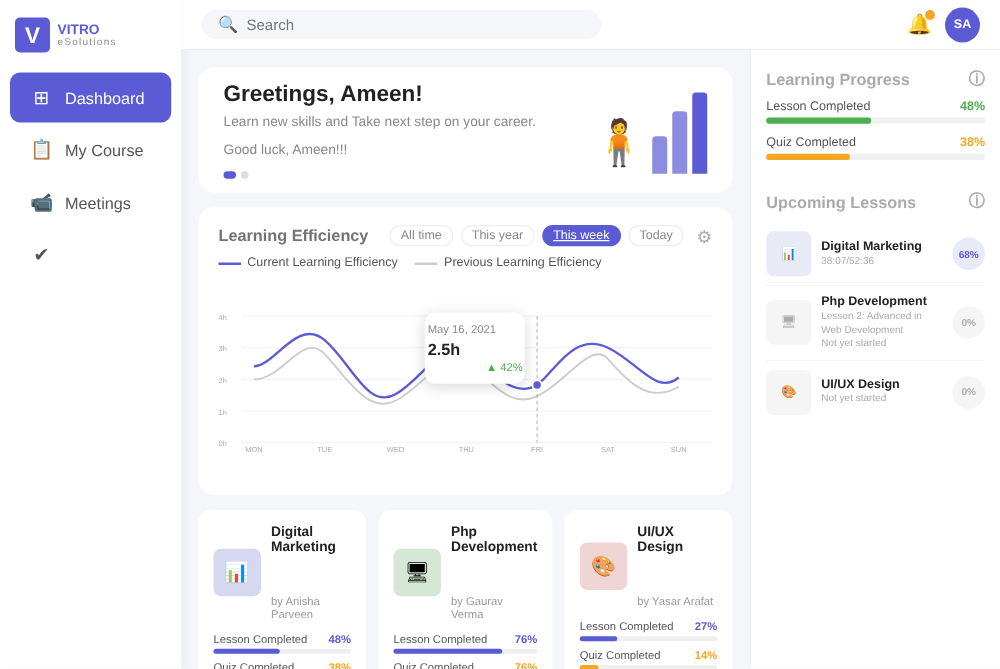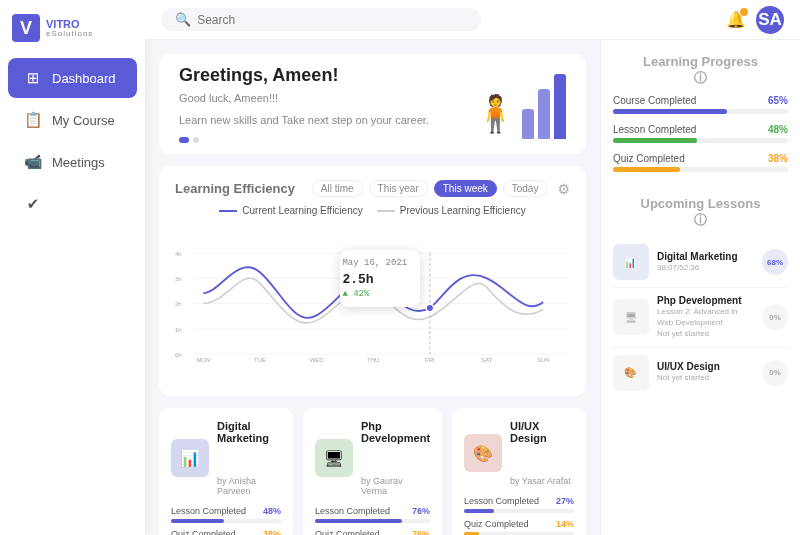--- a/index.html
+++ b/index.html
@@ -73,21 +73,21 @@
       flex: 1; max-width: 320px;
     }
     #search-box input {
       border: none; background: transparent; font-size: 12px; color: #555; outline: none; width: 100%;
     }
     .header-icons { display: flex; align-items: center; gap: 10px; margin-left: auto; }
     .bell-icon { font-size: 16px; color: #555; cursor: pointer; position: relative; }
     .avatar-circle {
       width: 28px; height: 28px; background: #5b5bd6; border-radius: 50%;
       display: flex; align-items: center; justify-content: center;
-      color: #fff; font-size: 17px; font-weight: 700; cursor: pointer;
+      color: #fff; font-size: 10px; font-weight: 700; cursor: pointer;
     }
     .notif-dot {
       width: 8px; height: 8px; background: #f5a623; border-radius: 50%;
       position: absolute; top: -2px; right: -2px;
     }
 
     
     #content {
       display: flex;
       flex: 1;
@@ -131,31 +131,31 @@
       background: #fff;
       border-radius: 12px;
       padding: 14px 16px;
     }
     .chart-header {
       display: flex; align-items: center; justify-content: space-between;
       margin-bottom: 8px;
     }
     .chart-title { font-size: 13px; font-weight: 600; color: #737373; }
     .chart-gear { font-size: 14px; color: #aaa; cursor: pointer; }
-    .chart-legend { display: flex; gap: 14px; margin-bottom: 6px; justify-content: center; }
+    .chart-legend { display: flex; gap: 14px; margin-bottom: 6px; }
     .legend-item { display: flex; align-items: center; gap: 5px; font-size: 10px; color: #555; }
     .legend-line { width: 18px; height: 2px; }
     .legend-line.blue { background: #5b5bd6; }
     .legend-line.gray { background: #ccc; }
     .chart-filters { display: flex; gap: 6px; align-items: flex-end; }
     .filter-btn {
       font-size: 10px; padding: 2px 8px; border-radius: 10px;
       border: 1px solid #eee; background: #fff; color: #888; cursor: pointer;
     }
-    .filter-btn.active { background: #5b5bd6; color: #fff; border-color: #5b5bd6; }
+    .filter-btn.active { background: #5b5bd6; color: #fff; border-color: #5b5bd6; text-decoration: underline; }
     .chart-area { position: relative; height: 160px; }
     .chart-svg { width: 100%; height: 100%; }
 
     
     .courses-row {
       display: flex; gap: 10px;
     }
     .course-card {
       background: #fff; border-radius: 10px; padding: 12px; flex: 1;
     }
@@ -179,21 +179,21 @@
       background: #fff;
       border-left: 1px solid #f0f0f0;
       overflow-y: auto;
       padding: 14px 12px;
       display: flex;
       flex-direction: column;
       gap: 14px;
     }
     .panel-section-title {
       font-size: 12px; font-weight: 700; color: #222; margin-bottom: 8px;
-      display: flex; justify-content: space-between; align-items: center; flex-direction: column;
+      display: flex; justify-content: space-between; align-items: center;
     }
     .panel-section-title span { font-size: 13px; color: #aaa; cursor: pointer; }
 
     
     .lp-item { margin-bottom: 10px; }
     .lp-label { display: flex; justify-content: space-between; font-size: 10px; color: #555; margin-bottom: 3px; }
     .lp-bar-bg { height: 5px; background: #f0f0f0; border-radius: 3px; }
     .lp-bar-fill { height: 5px; border-radius: 3px; }
 
     
@@ -226,25 +226,24 @@
       background: #fff;
       border-radius: 8px;
       padding: 8px 2px;
       box-shadow: 0 2px 12px rgba(0,0,0,0.15);
       font-size: 10px;
       top: 28px;
       left: 52%;
       transform: translateX(-50%);
       min-width: 80px;
       pointer-events: none;
-      font-family: Liberation Mono, monospace;
     }
     .tooltip-date { color: #888; margin-bottom: 4px; font-size: 9px; }
     .tooltip-val { font-size: 13px; font-weight: 700; color: #222; }
-    .tooltip-change { color: #4caf50; font-size: 9px; margin-top: 2px; }
+    .tooltip-change { color: #4caf50; font-size: 9px; margin-top: 2px; text-align: right; }
   </style>
 </head>
 <body>
 
 <div id="sidebar">
   <div id="sidebar-logo">
     <div class="logo-v">V</div>
     <div class="logo-text">
       <strong>VITRO</strong>
       <span>eSolutions</span>
@@ -285,22 +284,22 @@
       <div class="avatar-circle">SA</div>
     </div>
   </div>
 
   <div id="content">
     <div id="center">
 
       <div class="greeting-card">
         <div class="greeting-text">
           <h2>Greetings, Ameen!</h2>
+          <p>Learn new skills and Take next step on your career.</p>
           <p>Good luck, Ameen!!!</p>
-          <p>Learn new skills and Take next step on your career.</p>
           <div style="display:flex;gap:4px;margin-top:8px;">
             <div style="width:10px;height:6px;background:#5b5bd6;border-radius:3px;"></div>
             <div style="width:6px;height:6px;background:#ddd;border-radius:3px;"></div>
           </div>
         </div>
         <div class="greeting-illustration">
           <span style="font-size:36px;margin-bottom:4px;">🧍</span>
           <div class="bar b1"></div>
           <div class="bar b2"></div>
           <div class="bar b3"></div>
@@ -466,29 +465,20 @@
     <div id="right-panel">
 
       <div>
         <div class="panel-section-title">
           <span>Learning Progress</span>
           <span>ⓘ</span>
         </div>
         <div id="lp-items">
             <div class="lp-item">
     <div class="lp-label">
-      <span>Course Completed</span>
-      <span style="color:#5b5bd6;font-weight:700;">65%</span>
-    </div>
-    <div class="lp-bar-bg">
-      <div class="lp-bar-fill" style="width:65%;background:#5b5bd6;"></div>
-    </div>
-  </div>
-            <div class="lp-item">
-    <div class="lp-label">
       <span>Lesson Completed</span>
       <span style="color:#4caf50;font-weight:700;">48%</span>
     </div>
     <div class="lp-bar-bg">
       <div class="lp-bar-fill" style="width:48%;background:#4caf50;"></div>
     </div>
   </div>
             <div class="lp-item">
     <div class="lp-label">
       <span>Quiz Completed</span>

